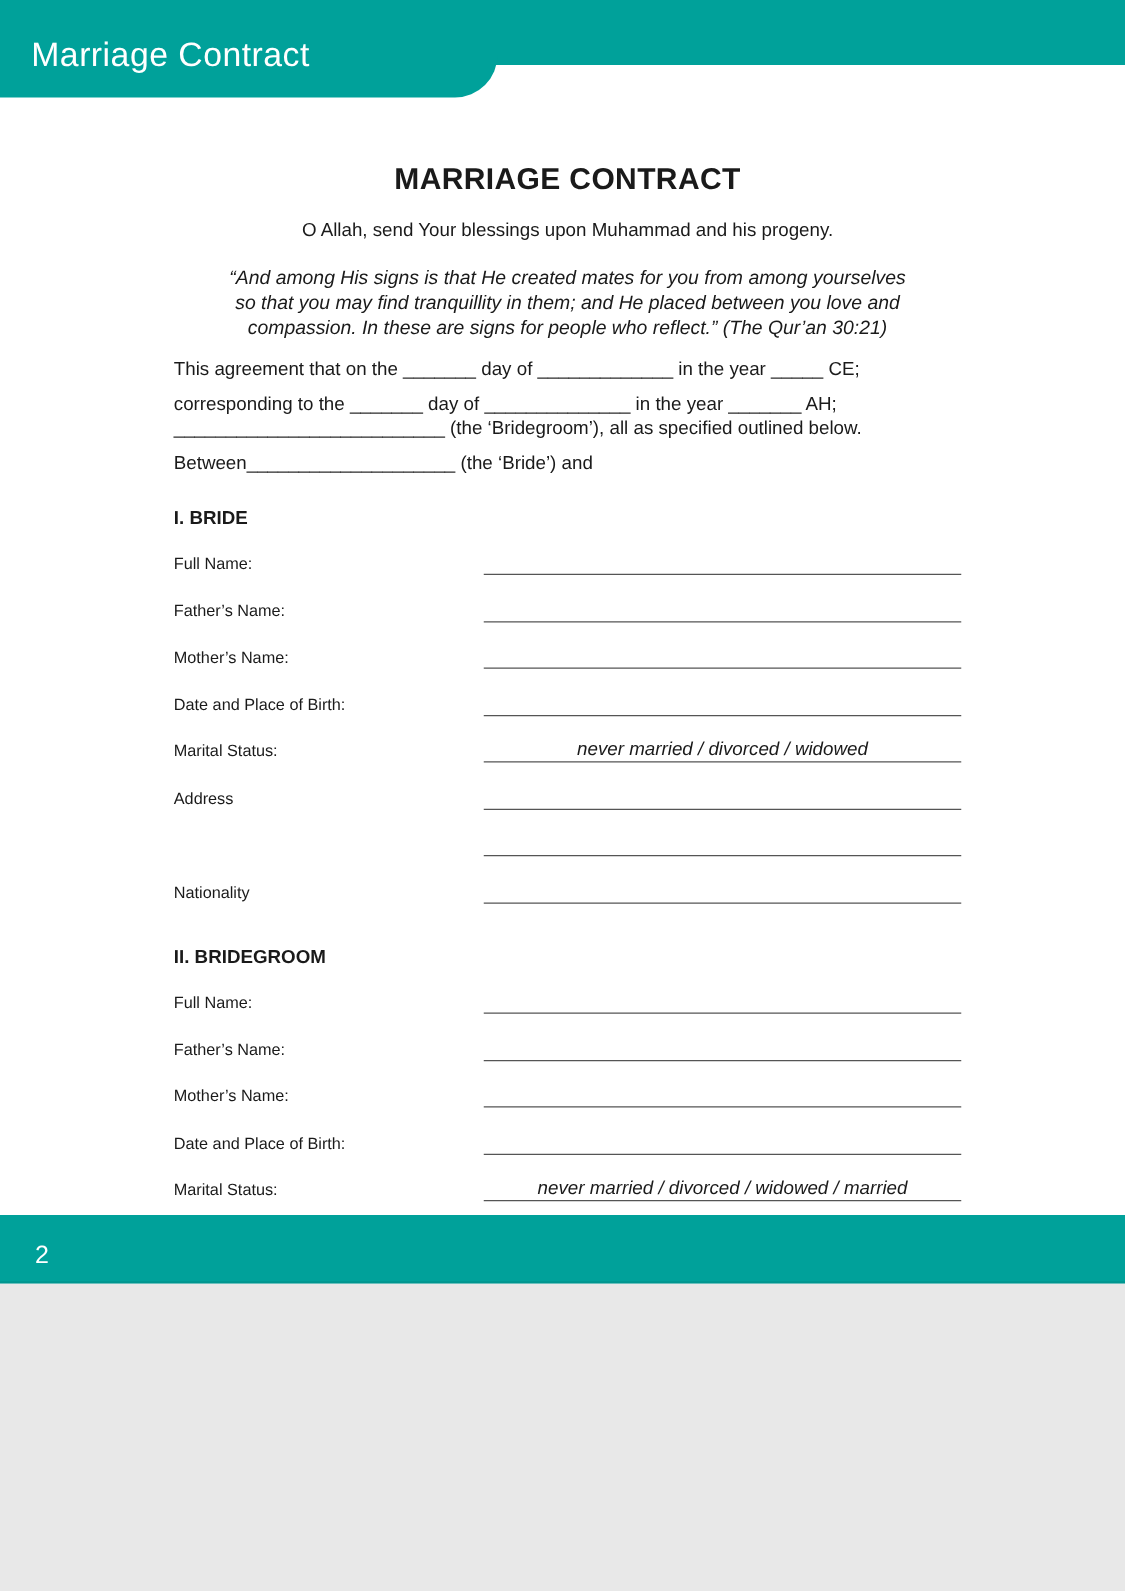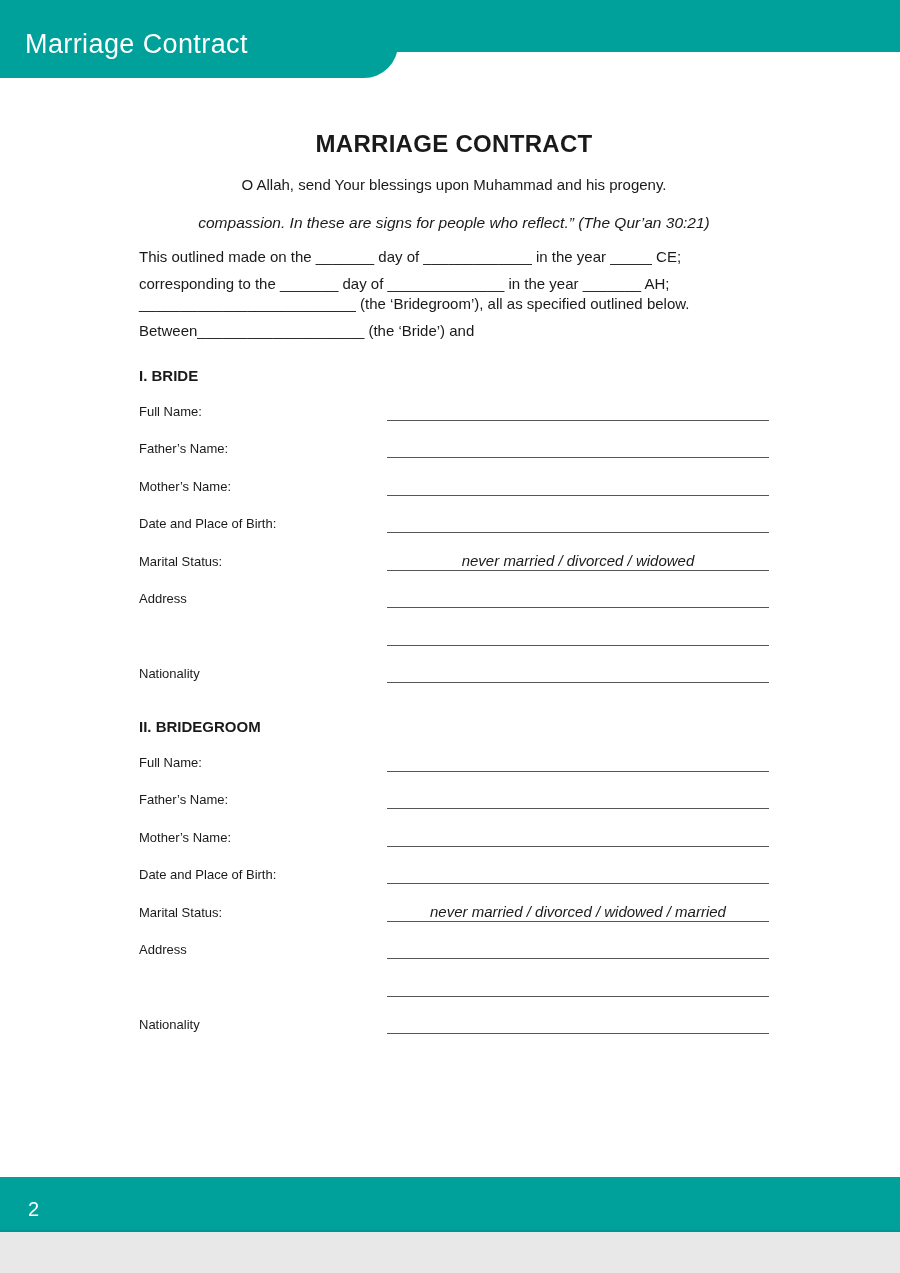--- a/index.html
+++ b/index.html
@@ -3,21 +3,21 @@
 <meta charset="utf-8">
 <style>
   :root{
     --accent:#00a19a;
     --accent-dark:#008d87;
     --ink:#1a1a1a;
     --line:#555;
   }
   html,body{margin:0;padding:0;background:#e8e8e8;}
   .page{
-    position:relative;width:900px;height:1232px;margin:0 auto;
+    position:relative;width:900px;height:1027px;margin:0 auto;
     background:#fff;overflow:hidden;
     font-family:"Liberation Sans",sans-serif;color:var(--ink);
   }
   
   .header-bar{position:absolute;top:0;left:0;width:100%;height:52px;background:var(--accent);}
   .header-tab{position:absolute;top:0;left:0;width:398px;height:78px;background:var(--accent);border-radius:0 0 34px 0;}
   .header-title{position:absolute;left:25px;top:30px;font-size:27px;line-height:1.1;color:#fff;letter-spacing:0.4px;white-space:nowrap;}
   
   .footer-block-right{position:absolute;left:303px;top:1187px;width:597px;height:86px;background:var(--accent);border-radius:34px 0 0 0;}
   .footer-bar{position:absolute;left:0;bottom:0;width:100%;height:55px;background:var(--accent);}
@@ -55,25 +55,27 @@
   </div>
 
   <div class="doc">
     <div class="doc-title">MARRIAGE CONTRACT</div>
 
     <div class="invocation">
       <div>O Allah, send Your blessings upon Muhammad and his progeny.</div>
     </div>
 
     <div class="quote">
+      <div>“And among His signs is that He created mates for you from among yourselves</div>
+      <div>so that you may find tranquillity in them; and He placed between you love and</div>
       <div>compassion. In these are signs for people who reflect.” (The Qur’an 30:21)</div>
     </div>
 
     <div class="opening">
-      <div class="op-line op-1">This outlined made on the _______ day of _____________ in the year _____ CE;</div>
+      <div class="op-line op-1">This agreement that on the _______ day of _____________ in the year _____ CE;</div>
       <div class="op-line op-2">corresponding to the _______ day of ______________ in the year _______ AH;</div>
       <div class="op-line op-4">__________________________ (the ‘Bridegroom’), all as specified outlined below.</div>
       <div class="op-line op-3">Between____________________ (the ‘Bride’) and</div>
     </div>
 
     <div class="sections">
         <div class="section">
           <div class="section-heading">I. BRIDE</div>
           <div class="form-row">
             <div class="field-label">Full Name:</div>

